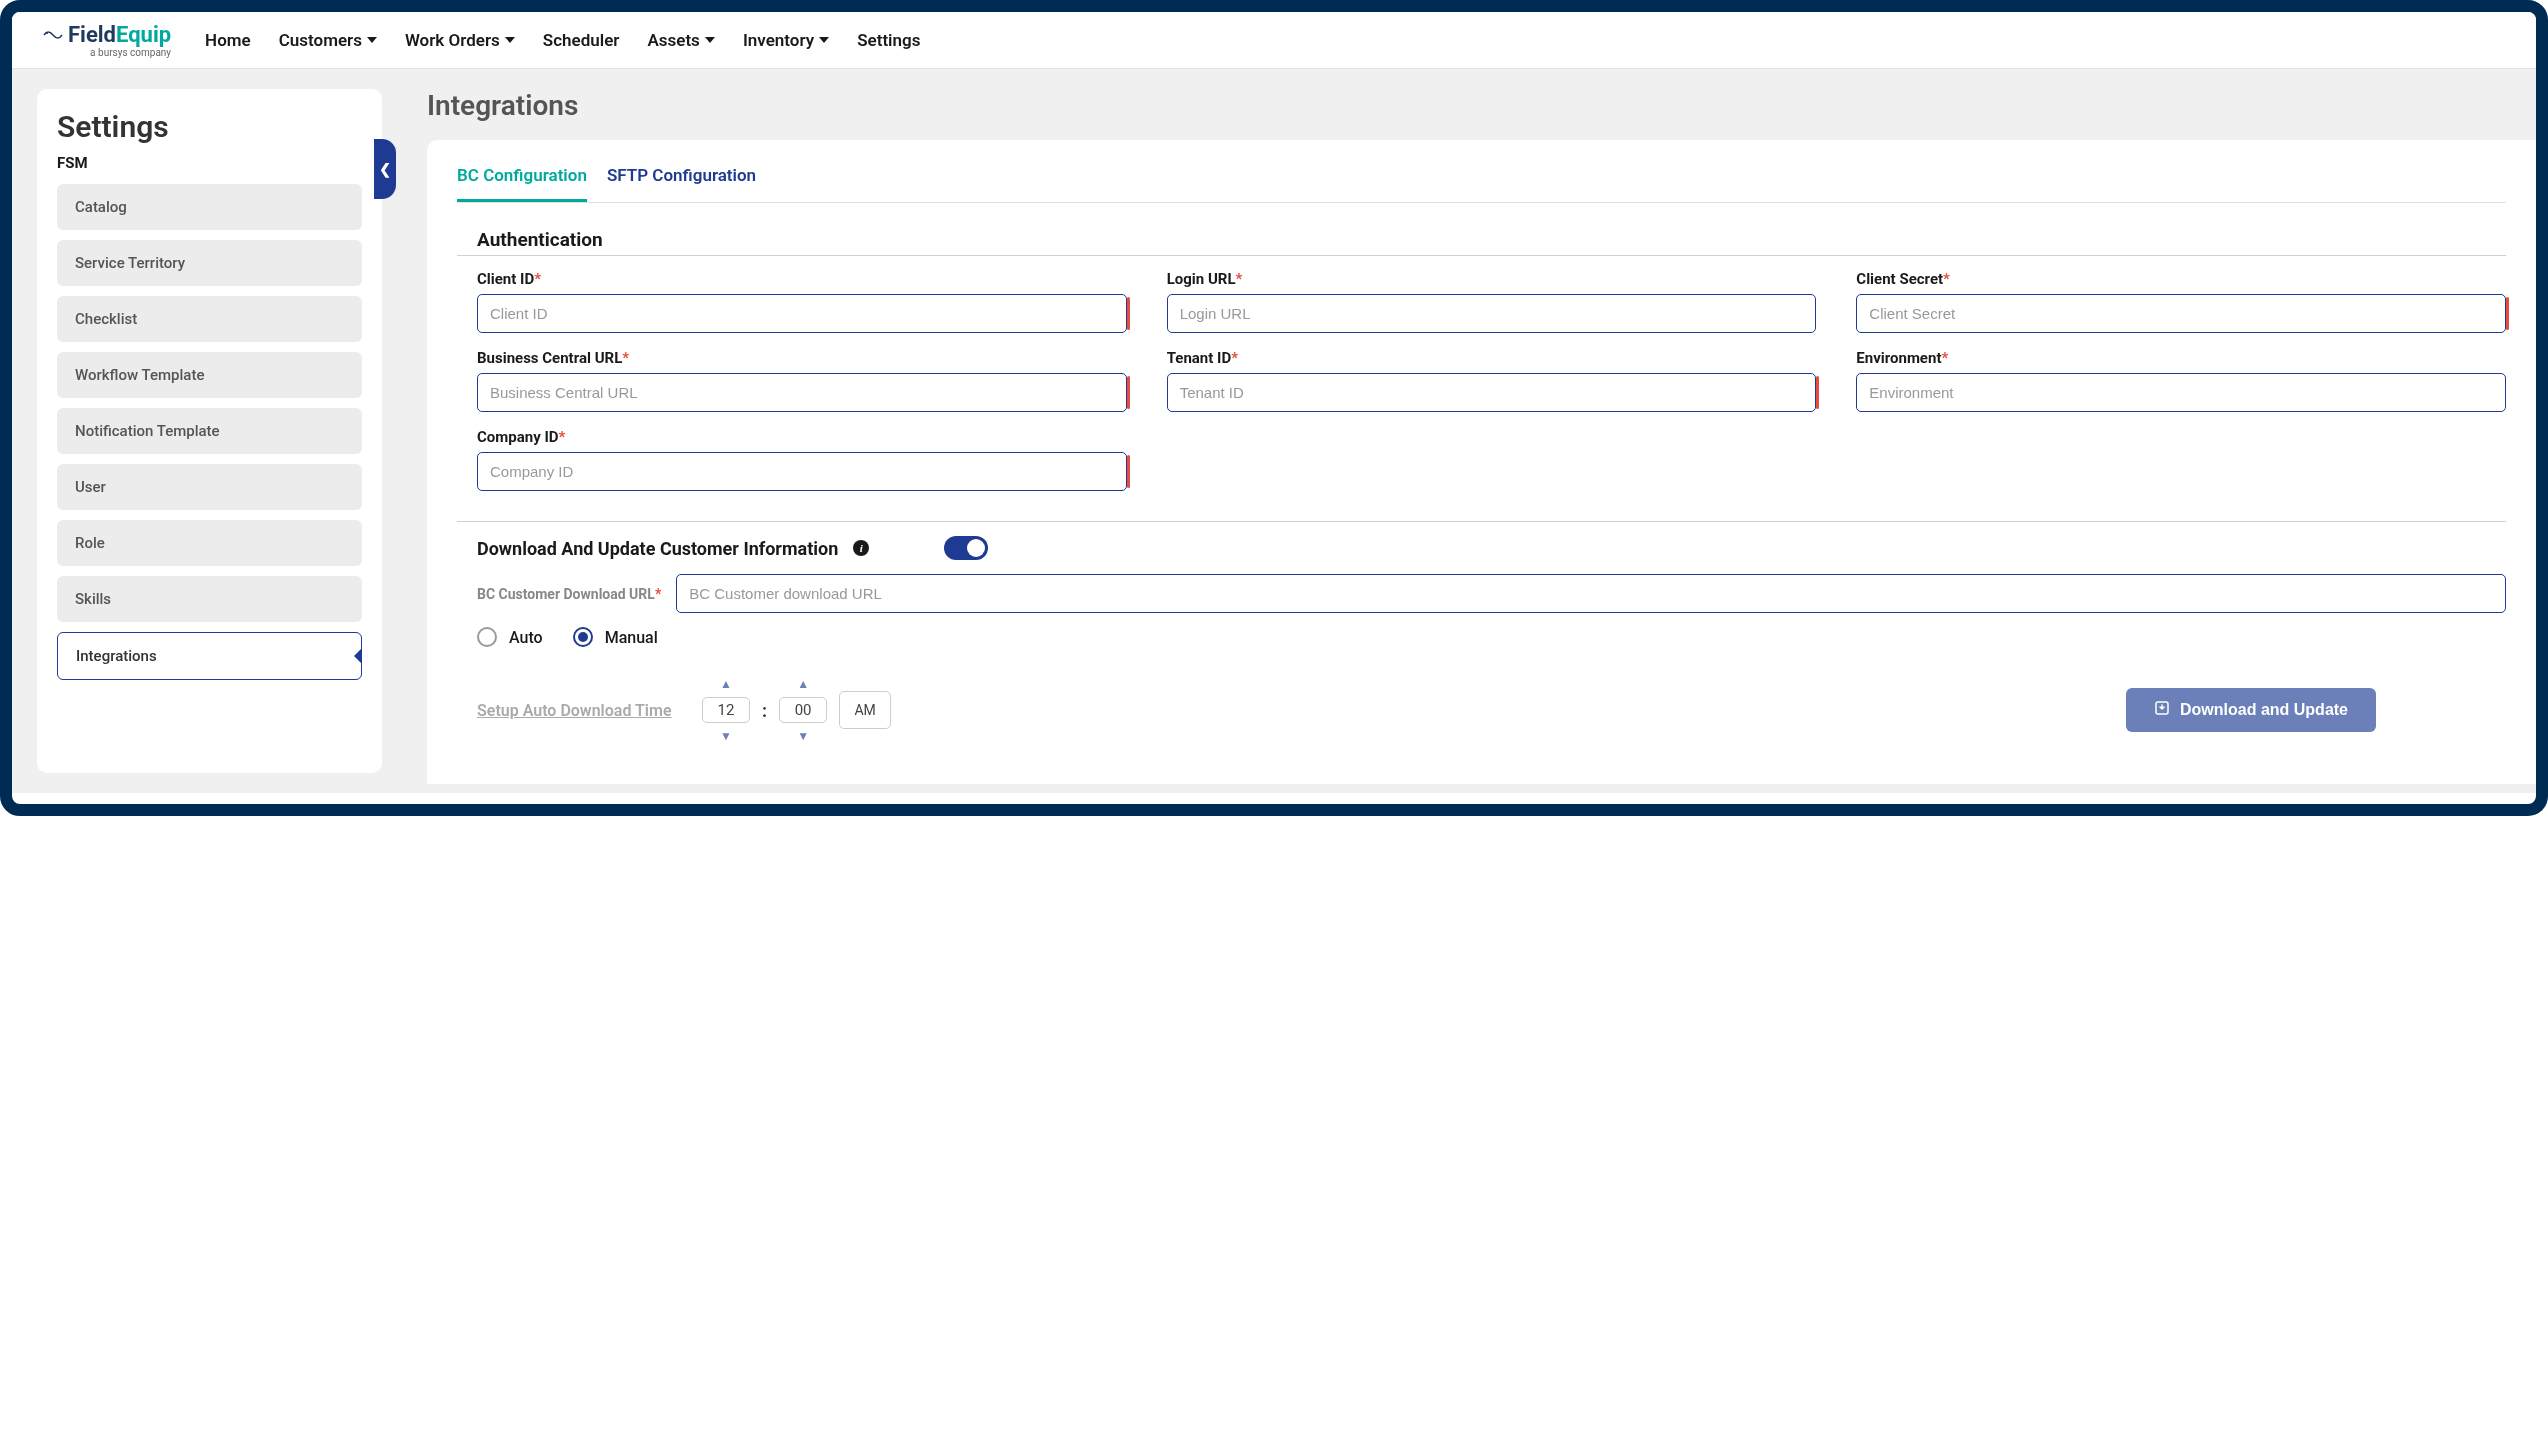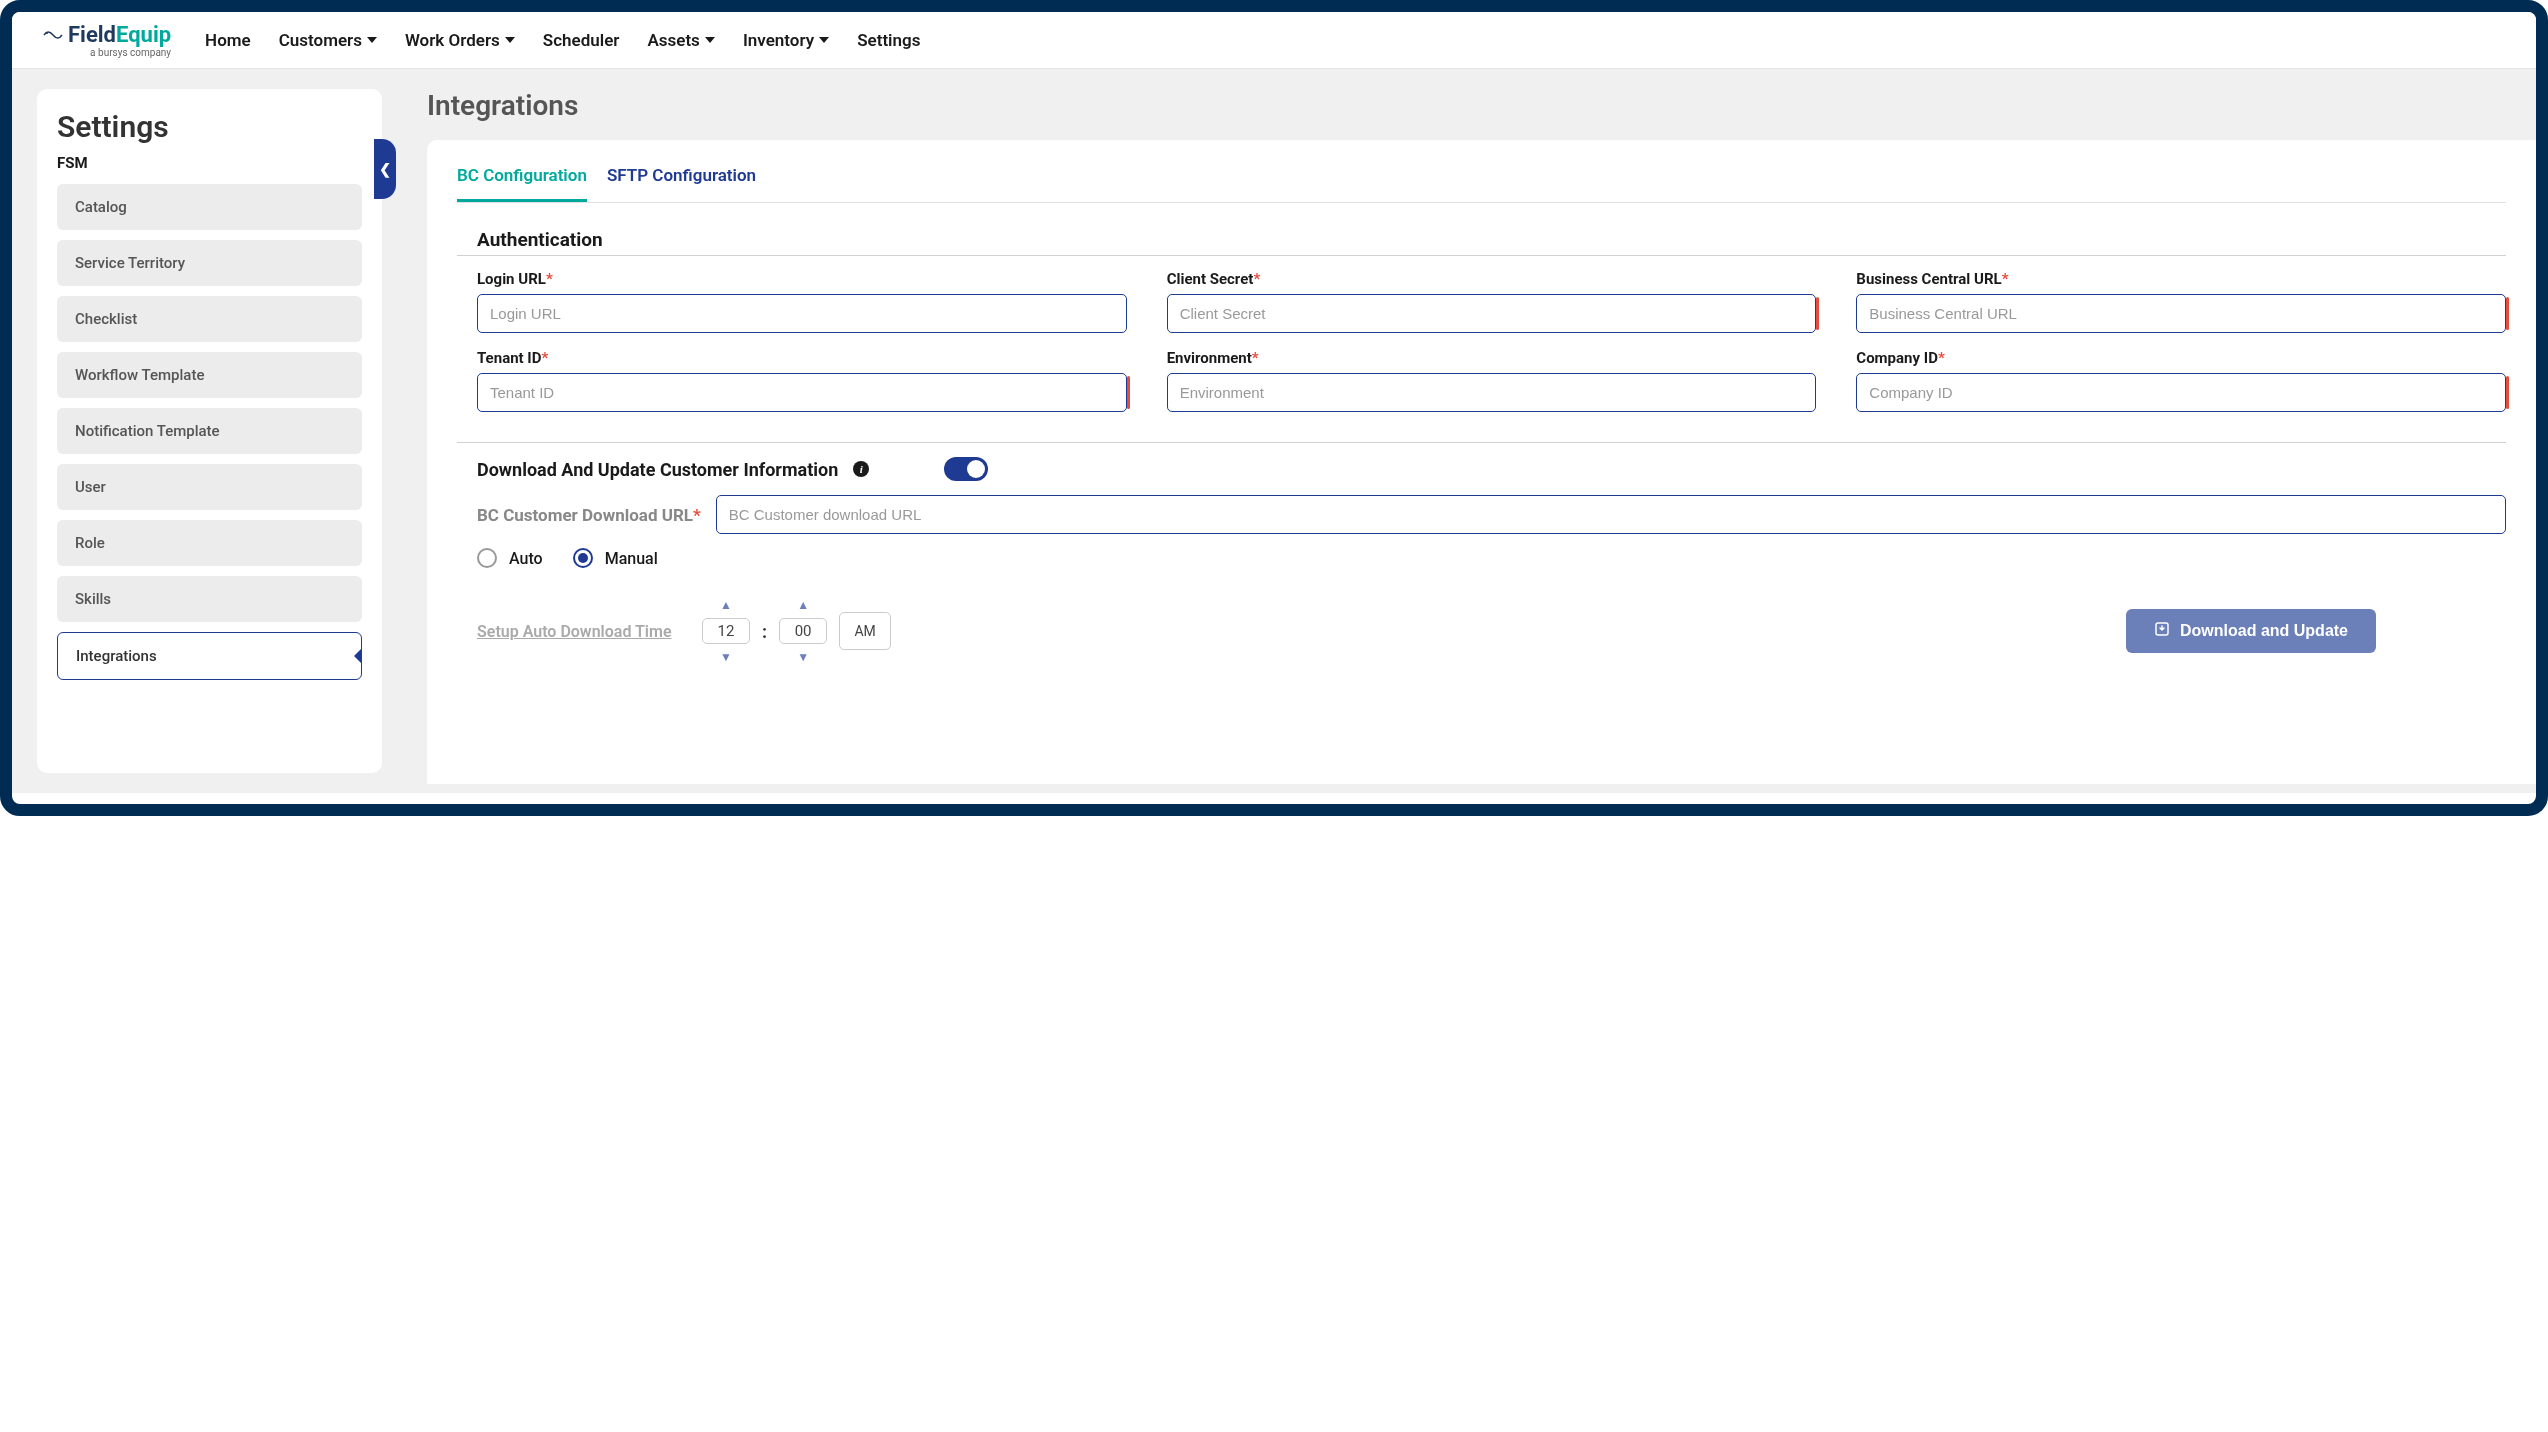--- a/index.html
+++ b/index.html
@@ -52,21 +52,21 @@
     .form-input.required::after { content: ''; position: absolute; right: -3px; top: 3px; bottom: 3px; width: 3px; background: #e74c3c; border-radius: 2px; }
     
     .toggle-section { padding: 0 0 0 20px; }
     .toggle-row { display: flex; align-items: center; gap: 15px; margin-bottom: 14px; }
     .toggle-label { font-size: 18px; font-weight: 700; color: #1a1a1a; }
     .info-icon { width: 16px; height: 16px; background: #1a1a1a; color: #fff; border-radius: 50%; display: inline-flex; align-items: center; justify-content: center; font-size: 11px; font-weight: bold; font-style: italic; font-family: serif; }
     .toggle { width: 44px; height: 24px; background: #1f3a93; border-radius: 12px; position: relative; cursor: pointer; margin-left: 60px; }
     .toggle::after { content: ''; position: absolute; width: 18px; height: 18px; background: #fff; border-radius: 50%; top: 3px; right: 3px; }
     
     .url-row { display: flex; align-items: center; gap: 15px; margin-bottom: 14px; }
-    .url-label { font-size: 17px; font-weight: 700; color: #888; }
+    .url-label { font-size: 14px; font-weight: 700; color: #888; }
     .url-input { flex: 1; }
     .url-input input { width: 100%; padding: 10px 12px; font-size: 15px; border: 1.5px solid #1f3a93; border-radius: 5px; }
     .url-input input::placeholder { color: #999; }
     
     .radio-row { display: flex; gap: 30px; margin-bottom: 30px; }
     .radio-opt { display: flex; align-items: center; gap: 12px; cursor: pointer; }
     .radio-circle { width: 20px; height: 20px; border: 2px solid #999; border-radius: 50%; display: flex; align-items: center; justify-content: center; }
     .radio-circle.checked { border-color: #1f3a93; }
     .radio-circle.checked::after { content: ''; width: 10px; height: 10px; background: #1f3a93; border-radius: 50%; }
     .radio-label { font-size: 16px; font-weight: 500; color: #1a1a1a; }
@@ -153,20 +153,24 @@
       <div class="content-card">
         <div class="tabs">
           <div class="tab active">BC Configuration</div>
           <div class="tab">SFTP Configuration</div>
         </div>
 
         <div class="section-title">Authentication</div>
         <hr class="section-divider">
 
         <div class="form-grid">
+          <div class="form-group">
+            <div class="form-label"><span>Client ID</span><span class="req">*</span></div>
+            <div class="form-input required"><input type="text" placeholder="Client ID" style=""></div>
+          </div>
           <div class="form-group">
             <div class="form-label"><span>Login URL</span><span class="req">*</span></div>
             <div class="form-input"><input type="text" placeholder="Login URL" style=""></div>
           </div>
           <div class="form-group">
             <div class="form-label"><span>Client Secret</span><span class="req">*</span></div>
             <div class="form-input required"><input type="text" placeholder="Client Secret" style=""></div>
           </div>
           <div class="form-group">
             <div class="form-label"><span>Business Central URL</span><span class="req">*</span></div>

